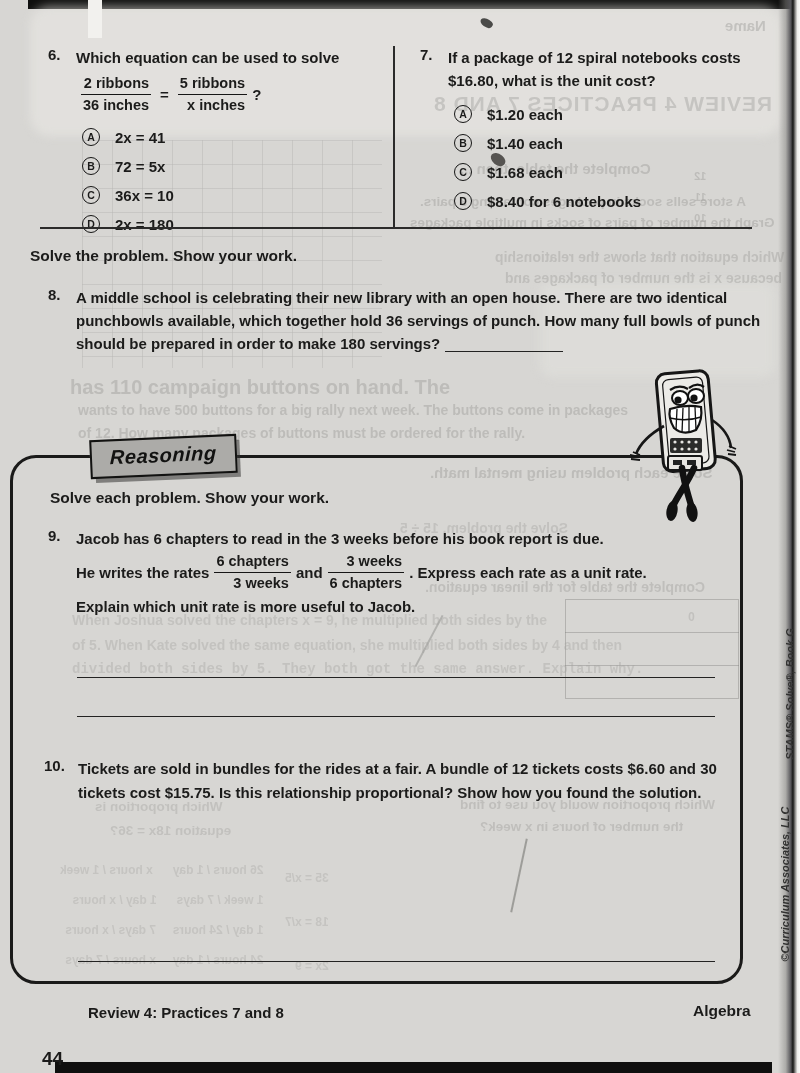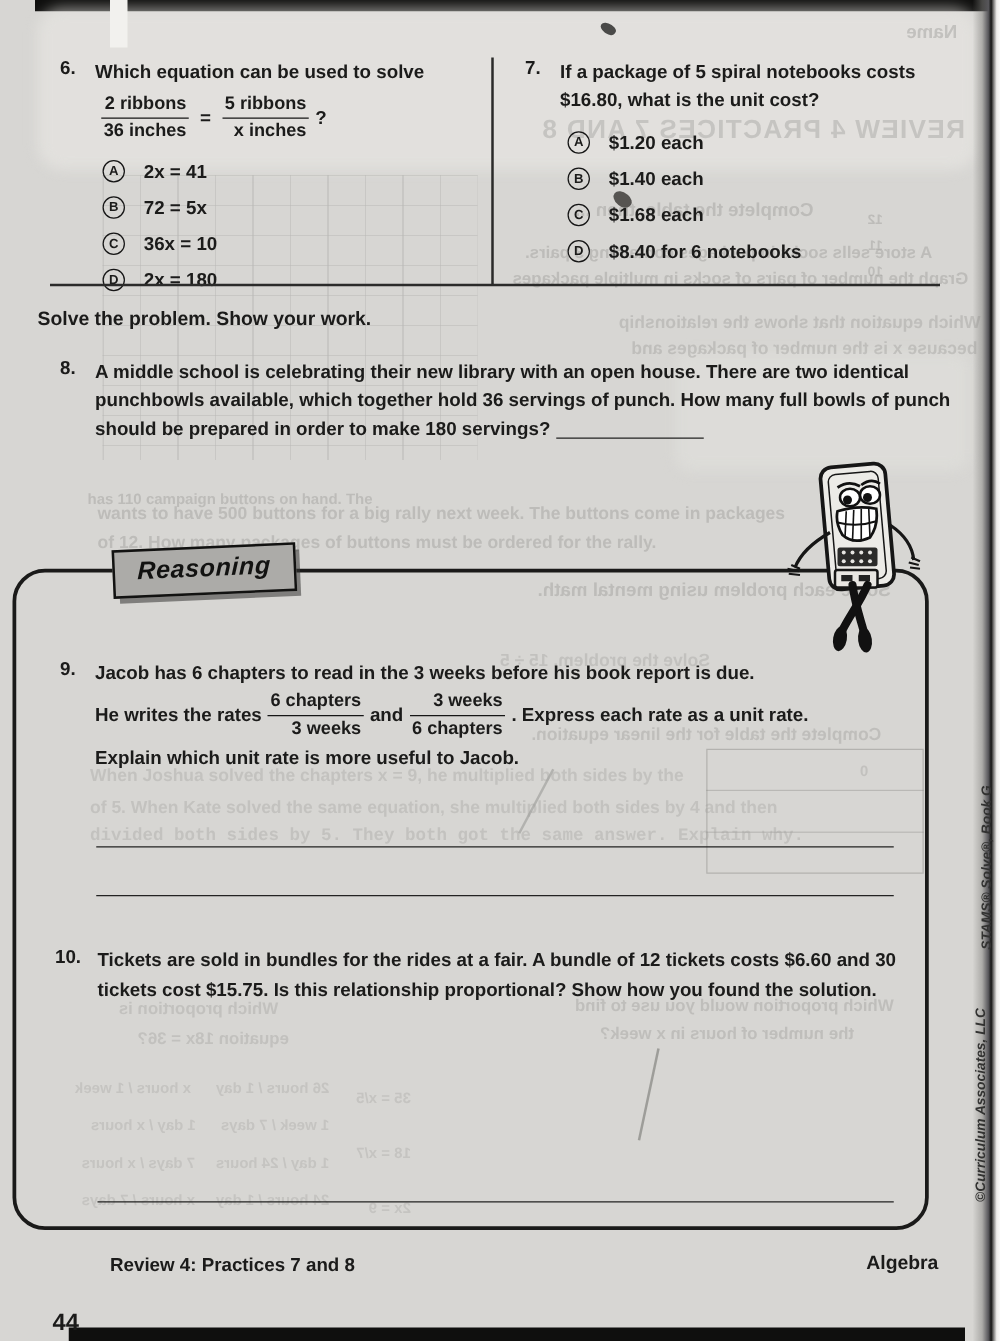--- a/index.html
+++ b/index.html
@@ -87,21 +87,21 @@
   <div class="bleed-grid"></div>
   <div class="bleed-table"></div>
 
   <div class="bleed mir" style="left:725px;top:17px;font-size:15px;opacity:.5;">Name</div>
   <div class="bleed mir" style="left:430px;top:92px;width:345px;font-size:21px;font-weight:800;letter-spacing:1px;opacity:.45;text-align:center;">REVIEW 4  PRACTICES 7 AND 8</div>
   <div class="bleed mir" style="left:460px;top:160px;font-size:15px;opacity:.5;">Complete the table, then ...</div>
   <div class="bleed mir" style="left:420px;top:194px;font-size:13.5px;opacity:.5;">A store sells socks in packages containing 3 pairs.</div>
   <div class="bleed mir" style="left:410px;top:215px;font-size:13.5px;opacity:.5;">Graph the number of pairs of socks in multiple packages</div>
   <div class="bleed mir" style="left:495px;top:249px;font-size:14px;opacity:.45;">Which equation that shows the relationship</div>
   <div class="bleed mir" style="left:505px;top:270px;font-size:14px;opacity:.45;">because x is the number of packages and</div>
-  <div class="bleed" style="left:70px;top:392px;font-size:12px;opacity:.5;">has 110 campaign buttons on hand. The</div>
+  <div class="bleed" style="left:70px;top:376px;font-size:20px;opacity:.5;">has 110 campaign buttons on hand. The</div>
   <div class="bleed" style="left:78px;top:402px;font-size:14px;opacity:.5;">wants to have 500 buttons for a big rally next week. The buttons come in packages</div>
   <div class="bleed" style="left:78px;top:425px;font-size:14px;opacity:.5;">of 12. How many packages of buttons must be ordered for the rally.</div>
   <div class="bleed mir" style="left:430px;top:464px;font-size:15px;opacity:.5;">Solve each problem using mental math.</div>
   <div class="bleed mir" style="left:400px;top:520px;font-size:14px;opacity:.4;">Solve the problem.  15 ÷ 5</div>
   <div class="bleed mir" style="left:425px;top:579px;font-size:14px;opacity:.45;">Complete the table for the linear equation.</div>
   <div class="bleed" style="left:72px;top:612px;font-size:14px;opacity:.38;">When Joshua solved the chapters x = 9, he multiplied both sides by the</div>
   <div class="bleed" style="left:72px;top:637px;font-size:14px;opacity:.38;">of 5. When Kate solved the same equation, she multiplied both sides by 4 and then</div>
   <div class="bleed" style="left:72px;top:661px;font-size:14px;opacity:.38;font-family:Liberation Mono, monospace;">divided both sides by 5. They both got the same answer. Explain why.</div>
   <div class="bleed mir" style="left:460px;top:797px;font-size:13.5px;opacity:.45;">Which proportion would you use to find</div>
   <div class="bleed mir" style="left:480px;top:819px;font-size:13.5px;opacity:.45;">the number of hours in x week?</div>
@@ -152,21 +152,21 @@
           <span class="opt-letter">D</span>
           <span class="choice-text">2x = 180</span>
         </div>
       </div>
     </div>
   </div>
 
   <div class="qblock" style="left:420px;top:46px;width:348px;">
     <span class="qnum">7.</span>
     <div style="width:318px;">
-      <span class="qtext">If a package of 5 spiral notebooks costs $16.80, what is the unit cost?</span>
+      <span class="qtext">If a package of 12 spiral notebooks costs $16.80, what is the unit cost?</span>
       <div class="choices">
         <div class="choice">
           <span class="opt-letter">A</span>
           <span class="choice-text">$1.20 each</span>
         </div>
         <div class="choice">
           <span class="opt-letter">B</span>
           <span class="choice-text">$1.40 each</span>
         </div>
         <div class="choice">
@@ -192,20 +192,21 @@
       <span class="qtext">A middle school is celebrating their new library with an open house. There are two identical punchbowls available, which together hold 36 servings of punch. How many full bowls of punch should be prepared in order to make 180 servings?</span>
       <span class="blank"></span>
     </div>
   </div>
 
   <div class="reasoning-box"></div>
   <div class="banner">
     <span>Reasoning</span>
   </div>
 
+  <div class="heading" style="left:50px;top:489px;">Solve each problem. Show your work.</div>
 
   <div class="qblock" style="left:48px;top:527px;width:680px;">
     <span class="qnum">9.</span>
     <div>
       <div class="qtext">Jacob has 6 chapters to read in the 3 weeks before his book report is due.</div>
       <div class="eqrow" style="margin-top:2px;">
         <span class="qtext">He writes the rates</span>
         <span class="frac">
           <span class="num">6 chapters</span>
           <span class="den">3 weeks</span>

